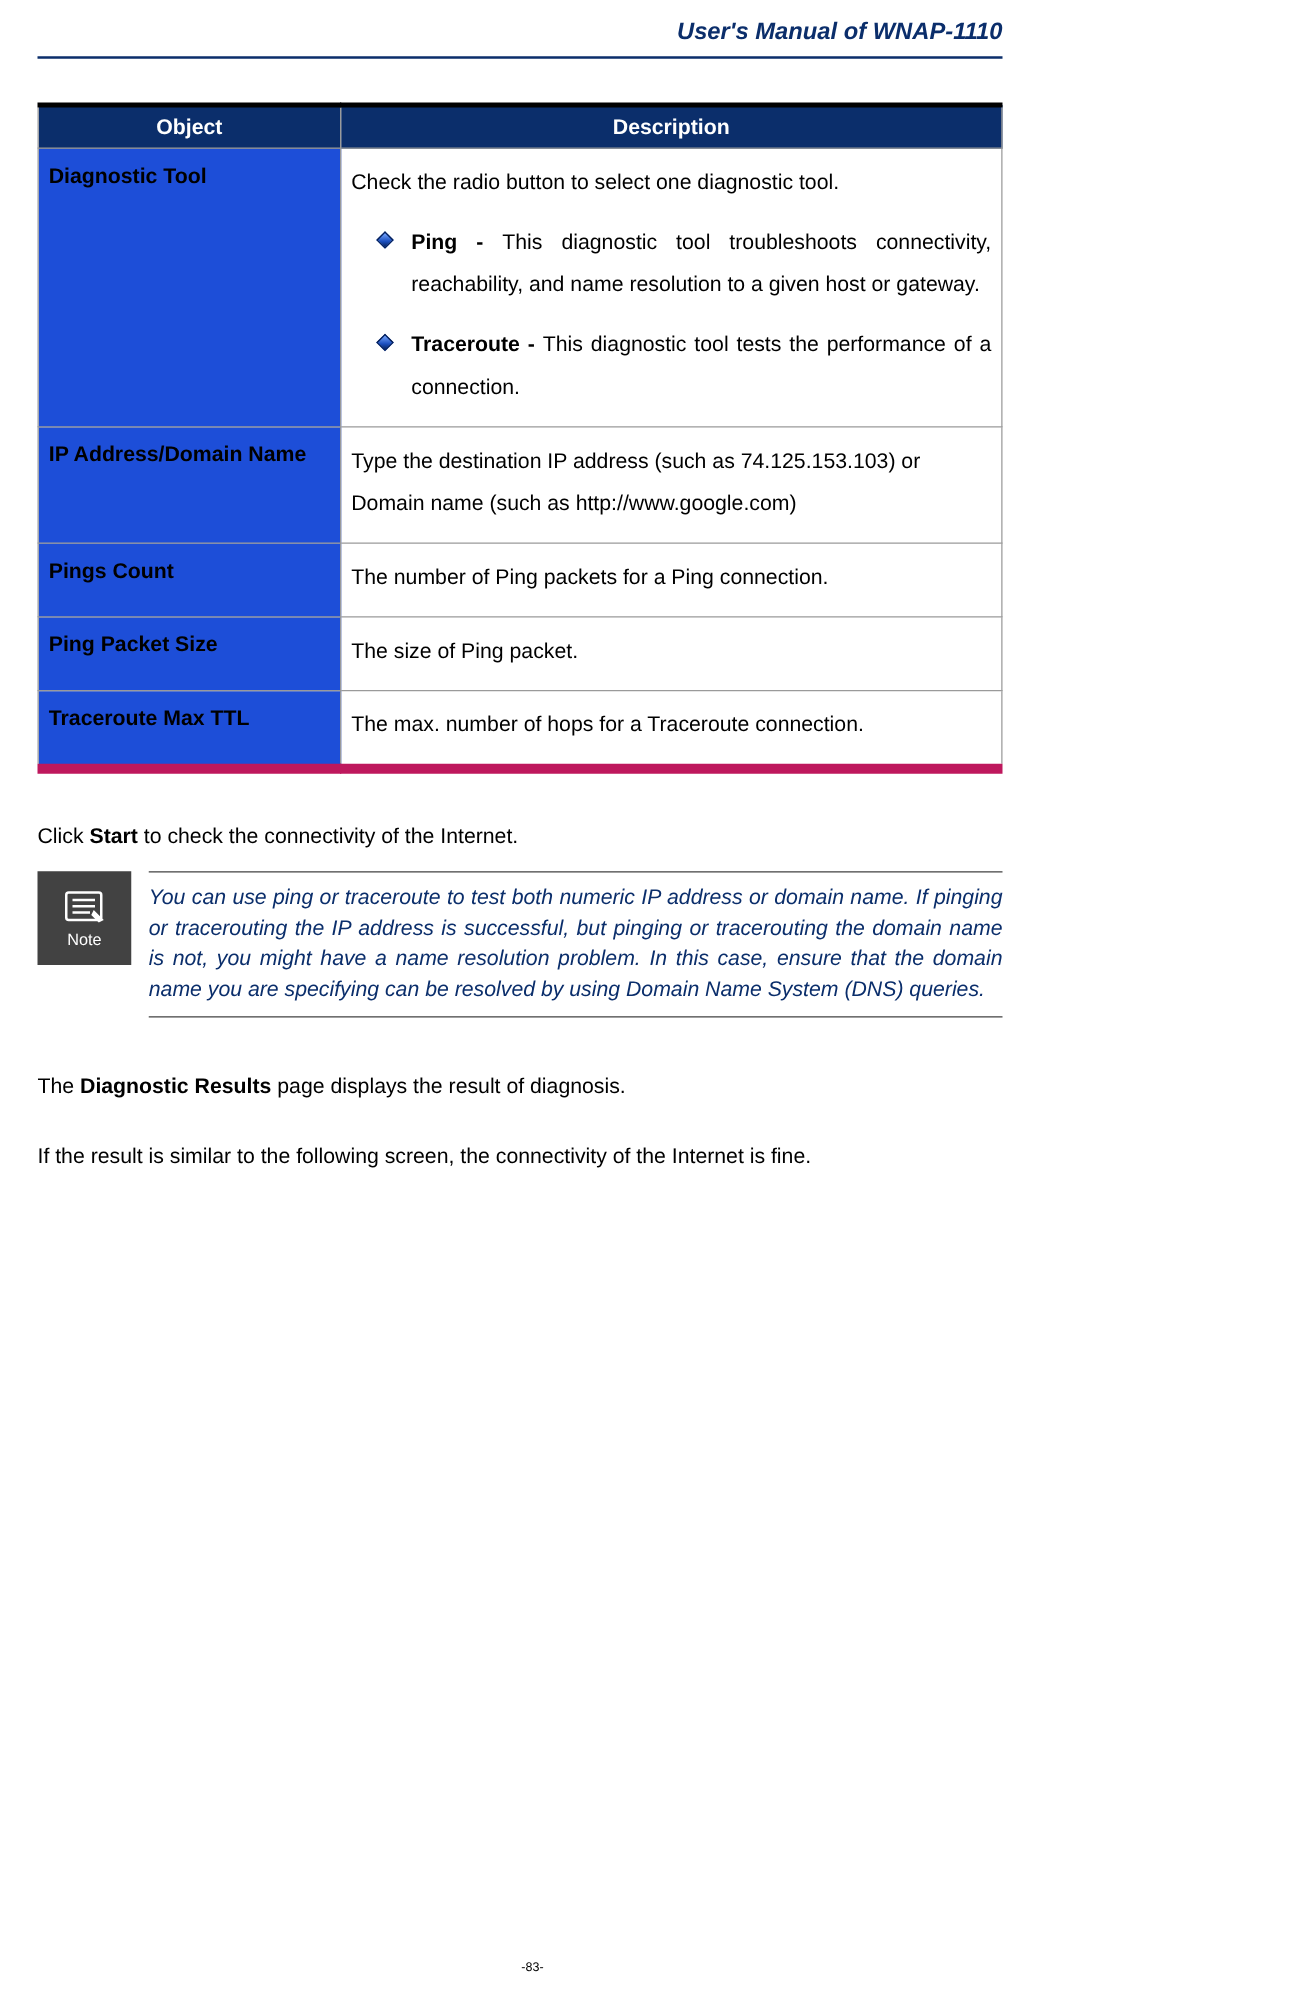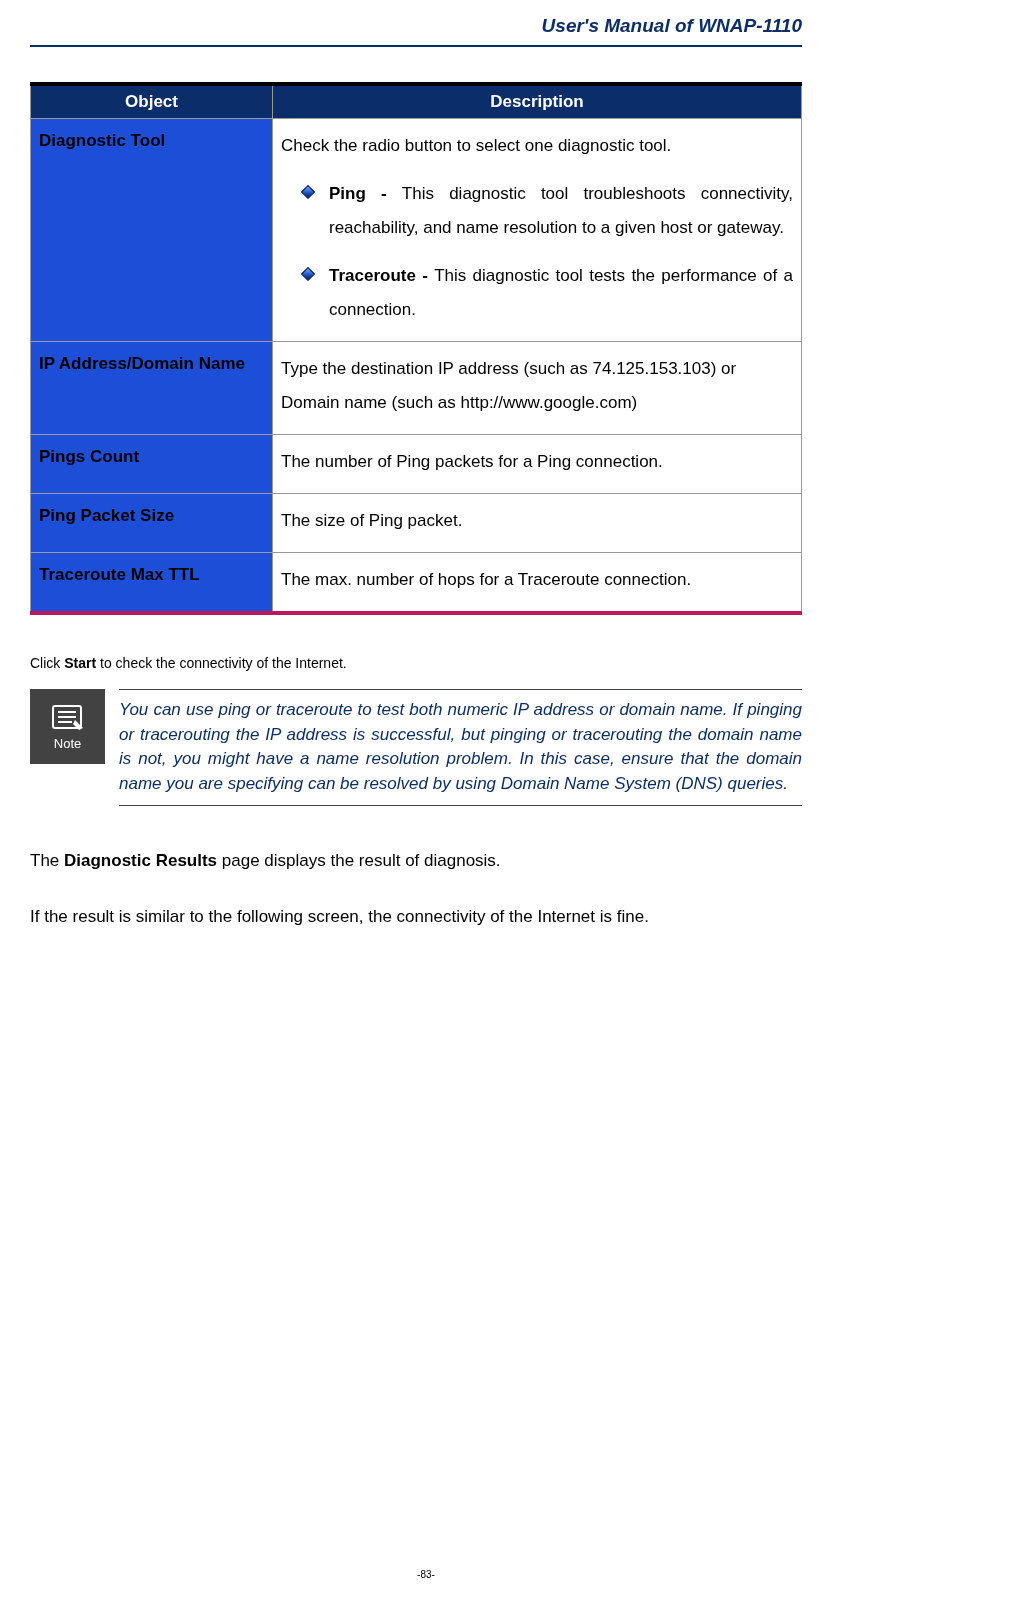--- a/index.html
+++ b/index.html
@@ -31,21 +31,21 @@
     margin: 0 0 35px 0;
   }
   .intro {
     font-size: 17px;
     margin: 0 0 18px 0;
   }
   table.fields {
     width: 100%;
     border-collapse: collapse;
     border-top: 4px solid #000;
-    border-bottom: 4px solid #be185d;
+    border-bottom: 8px solid #be185d;
     font-size: 17px;
   }
   table.fields th {
     background: #0b2e6b;
     color: #fff;
     font-weight: bold;
     padding: 6px 8px;
     text-align: center;
     border: 1px solid #9a9a9a;
   }
@@ -79,21 +79,21 @@
     left: 22px;
     top: 10px;
     width: 8px;
     height: 8px;
     background: linear-gradient(135deg,#7aa9ff 0%, #1b4fbf 60%, #07215a 100%);
     transform: rotate(45deg);
     border: 1px solid #07215a;
   }
   .below-table {
     margin-top: 40px;
-    font-size: 14px;
+    font-size: 17px;
   }
   .note-block {
     display: flex;
     margin-top: 18px;
     align-items: flex-start;
   }
   .note-icon {
     width: 75px;
     height: 75px;
     background: #424242;

